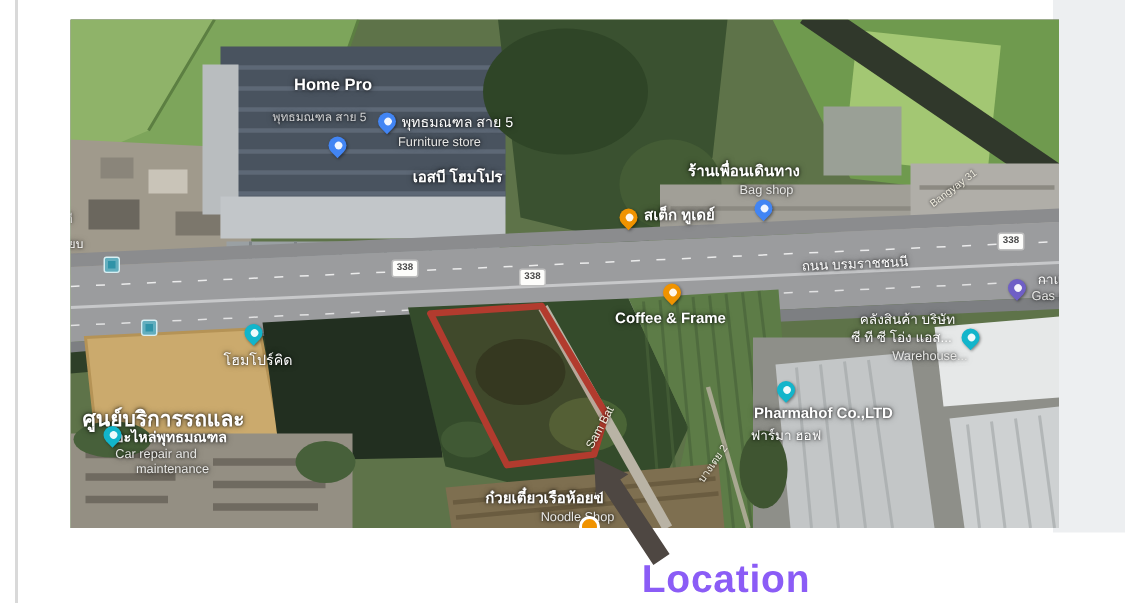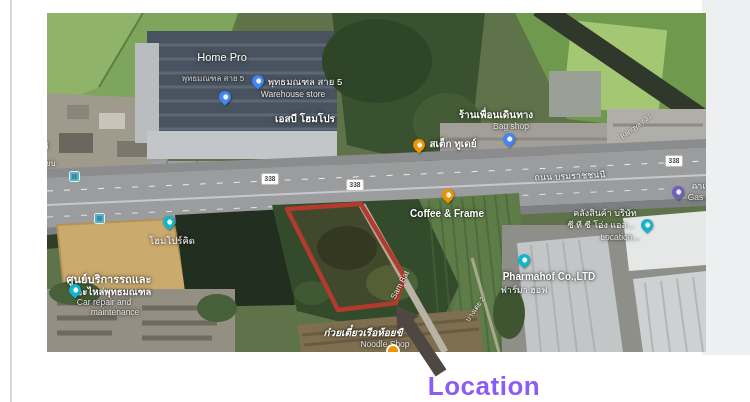--- a/index.html
+++ b/index.html
@@ -5,21 +5,21 @@
   html,body{margin:0;padding:0;}
   body{width:750px;height:402px;background:#ffffff;font-family:"Liberation Sans","DejaVu Sans",sans-serif;position:relative;overflow:hidden;}
   .page-edge-line{position:absolute;left:10px;top:0;width:2px;height:402px;background:#d9d9d9;}
   .right-gray-panel{position:absolute;left:702px;top:0;width:48px;height:355px;background:#edeff1;}
   
   .map{position:absolute;left:47px;top:13px;width:659px;height:339px;overflow:hidden;background:#5e7349;}
   .map svg{position:absolute;left:0;top:0;}
   
   .lbl{position:absolute;transform:translate(-50%,-50%);white-space:nowrap;color:#fff;
        text-shadow:0 0 2px rgba(0,0,0,.85),0 0 4px rgba(0,0,0,.5);font-size:9px;z-index:5;}
-  .big{font-size:11px;font-weight:400;}
+  .big{font-size:11px;font-weight:700;}
   .med{font-size:10px;font-weight:700;}
   .sub{font-size:8px;color:rgba(255,255,255,.78);}
   .eng{font-size:8.5px;color:#e8e8e6;font-weight:400;}
   .street{font-size:7.5px;color:#efecdf;text-shadow:0 0 2px rgba(0,0,0,.9);}
   
   .pin{position:absolute;width:12px;height:12px;border-radius:50% 50% 50% 0;transform:rotate(-45deg);
        box-shadow:0 1px 2px rgba(0,0,0,.45);z-index:6;}
   .pin::after{content:"";position:absolute;left:3.5px;top:3.5px;width:5px;height:5px;border-radius:50%;background:rgba(255,255,255,.93);}
   .pin-blue{background:#4285f4;}
   .pin-teal{background:#12b5cb;}
@@ -136,47 +136,47 @@
   <span class="pin pin-teal" style="left:471px;top:241px;"></span>
   <span class="pin pin-teal" style="left:116px;top:203px;"></span>
   <span class="pin pin-teal" style="left:22px;top:271px;"></span>
   <span class="pin-dot" style="left:339px;top:331px;"></span>
 
   <div class="lbl big" style="left:175px;top:44px;">Home Pro</div>
   <div class="lbl sub" style="left:166px;top:65px;">พุทธมณฑล สาย 5</div>
 
   <div class="lbl med" style="left:258px;top:57px;margin-top:48px;">เอสบี โฮมโปร</div>
   <div class="lbl" style="left:258px;top:68px;font-size:9.5px;">พุทธมณฑล สาย 5</div>
-  <div class="lbl eng" style="left:246px;top:81px;">Warehouse store</div>
+  <div class="lbl eng" style="left:246px;top:81px;">Furniture store</div>
 
   <div class="lbl med" style="left:449px;top:101px;">ร้านเพื่อนเดินทาง</div>
   <div class="lbl eng" style="left:464px;top:113px;">Bag shop</div>
 
   <div class="lbl med" style="left:406px;top:130px;">สเต็ก ทูเดย์</div>
 
   <div class="lbl" style="left:523px;top:163px;transform:translate(-50%,-50%) rotate(-2.5deg);">ถนน บรมราชชนนี</div>
 
   <div class="lbl med" style="left:400px;top:200px;font-size:10px;">Coffee &amp; Frame</div>
 
   <div class="lbl" style="left:558px;top:200px;">คลังสินค้า บริษัท</div>
   <div class="lbl" style="left:554px;top:212px;">ซี ที ซี โอ่ง แอส...</div>
-  <div class="lbl eng" style="left:573px;top:224px;">Location...</div>
+  <div class="lbl eng" style="left:573px;top:224px;">Warehouse...</div>
 
   <div class="lbl" style="left:653px;top:173px;font-family:Liberation Serif, serif;">กาแ</div>
   <div class="lbl eng" style="left:653px;top:184px;">Gas s.</div>
 
   <div class="lbl med" style="left:502px;top:263px;">Pharmahof Co.,LTD</div>
   <div class="lbl" style="left:477px;top:277px;">ฟาร์มา ฮอฟ</div>
 
-  <div class="lbl med" style="left:316px;top:319px;font-style:italic;">ก๋วยเตี๋ยวเรือห้อยขี</div>
+  <div class="lbl med" style="left:316px;top:319px;">ก๋วยเตี๋ยวเรือห้อยขี</div>
   <div class="lbl eng" style="left:338px;top:331px;">Noodle Shop</div>
 
   <div class="lbl" style="left:125px;top:227px;font-size:9.5px;">โฮมโปร์คิด</div>
 
-  <div class="lbl" style="left:62px;top:266px;font-size:11px;font-weight:700;">ศูนย์บริการรถและ</div>
+  <div class="lbl" style="left:62px;top:266px;font-size:14px;font-weight:700;">ศูนย์บริการรถและ</div>
   <div class="lbl" style="left:67px;top:278px;font-size:9.5px;font-weight:700;">อะไหล่พุทธมณฑล</div>
   <div class="lbl eng" style="left:57px;top:289px;">Car repair and</div>
   <div class="lbl eng" style="left:40px;top:299px;margin-left:28px;">maintenance</div>
 
   <div class="lbl" style="left:-4px;top:133px;transform:translate(0,-50%);font-size:8px;">ที</div>
   <div class="lbl" style="left:-4px;top:150px;transform:translate(0,-50%);font-size:8px;">เยบ</div>
 
   <div class="lbl street" style="left:353px;top:272px;transform:translate(-50%,-50%) rotate(-62deg);font-size:8px;">Sam Bat</div>
   <div class="lbl street" style="left:589px;top:113px;transform:translate(-50%,-50%) rotate(-37deg);font-size:7px;">Bangyay 31</div>
   <div class="lbl street" style="left:428px;top:296px;transform:translate(-50%,-50%) rotate(-55deg);font-size:7px;">บางเตย 2</div>

